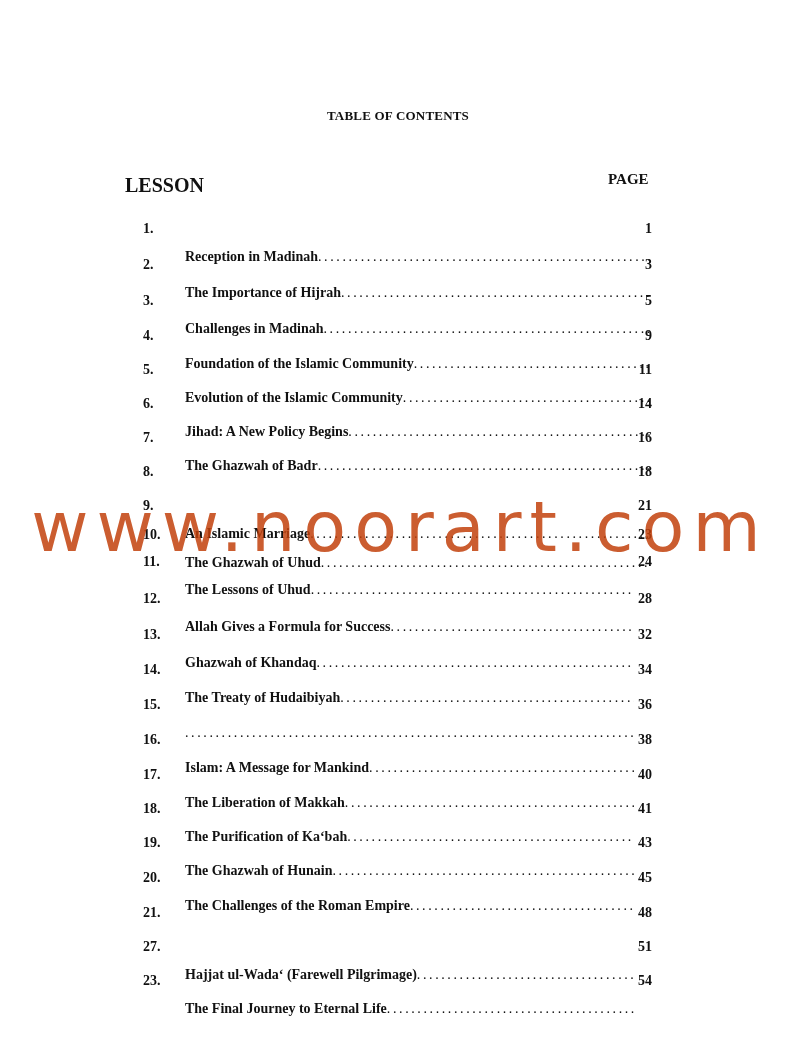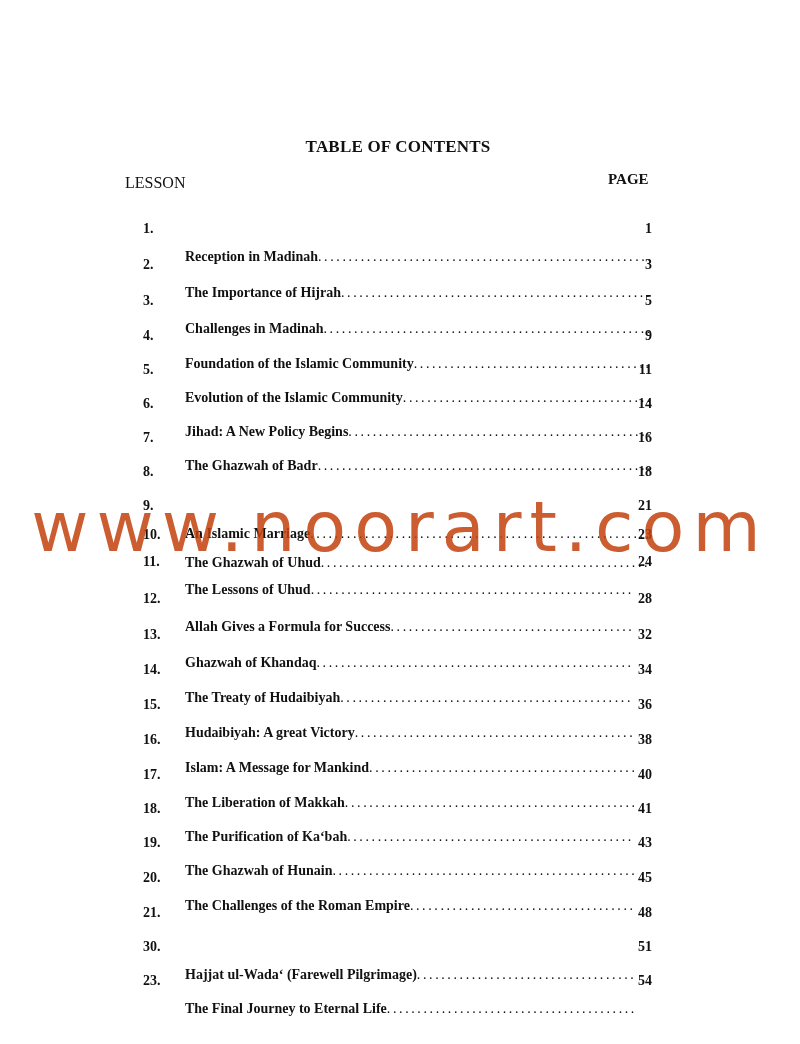--- a/index.html
+++ b/index.html
@@ -3,23 +3,23 @@
   <meta charset="utf-8">
   <style>
     html, body { margin: 0; padding: 0; background: #ffffff; }
     body {
       width: 800px; height: 1044px; position: relative; overflow: hidden;
       font-family: "Liberation Serif", "DejaVu Serif", serif; color: #111;
     }
     .page { position: absolute; left: 0; top: 0; width: 800px; height: 1044px; }
     .title {
       position: absolute; top: 108px; left: 0; width: 796px; text-align: center;
-      font-weight: bold; font-size: 17px; letter-spacing: 0.2px; margin-top: 29px;
-    }
-    .hdr-lesson { position: absolute; top: 174px; left: 125px; font-weight: normal; font-size: 16px; }
+      font-weight: bold; font-size: 13px; letter-spacing: 0.2px;
+    }
+    .hdr-lesson { position: absolute; top: 174px; left: 125px; font-weight: bold; font-size: 20px; }
     .hdr-page { position: absolute; top: 171px; left: 608px; font-weight: bold; font-size: 15px; }
     .toc { position: absolute; top: 218px; left: 0; width: 800px; }
     .row {
       position: absolute; left: 0; width: 800px; height: 22px;
       font-size: 14px; font-weight: bold; line-height: 22px;
     }
     .num { position: absolute; left: 143px; }
     .entry { position: absolute; left: 185px; right: 150px; display: flex; overflow: hidden; white-space: nowrap; margin-top: 28px; }
     .entry .label { flex: 0 0 auto; }
     .entry .dots { flex: 1 1 auto; overflow: hidden; letter-spacing: 2.6px; font-weight: normal; }
@@ -176,21 +176,20 @@
           <span class="label">The Treaty of Hudaibiyah</span>
           <span class="dots"></span>
         </span>
       <span class="pg">
           <span>34</span>
         </span>
     </div>
     <div class="row narrow" style="top:476px">
       <span class="num">15.</span>
       <span class="entry">
-          <span class="label">Hudaibiyah: A great Victory</span>
           <span class="dots"></span>
         </span>
       <span class="pg">
           <span>36</span>
         </span>
     </div>
     <div class="row narrow" style="top:511px">
       <span class="num">16.</span>
       <span class="entry">
           <span class="label">Islam: A Message for Mankind</span>
@@ -240,21 +239,21 @@
           <span>45</span>
         </span>
     </div>
     <div class="row narrow" style="top:684px">
       <span class="num">21.</span>
       <span class="pg">
           <span>48</span>
         </span>
     </div>
     <div class="row narrow" style="top:718px">
-      <span class="num">30.</span>
+      <span class="num">27.</span>
       <span class="entry">
           <span class="label">Hajjat ul-Wada‘ (Farewell Pilgrimage)</span>
           <span class="dots"></span>
         </span>
       <span class="pg">
           <span>51</span>
         </span>
     </div>
     <div class="row narrow" style="top:752px">
       <span class="num">23.</span>

